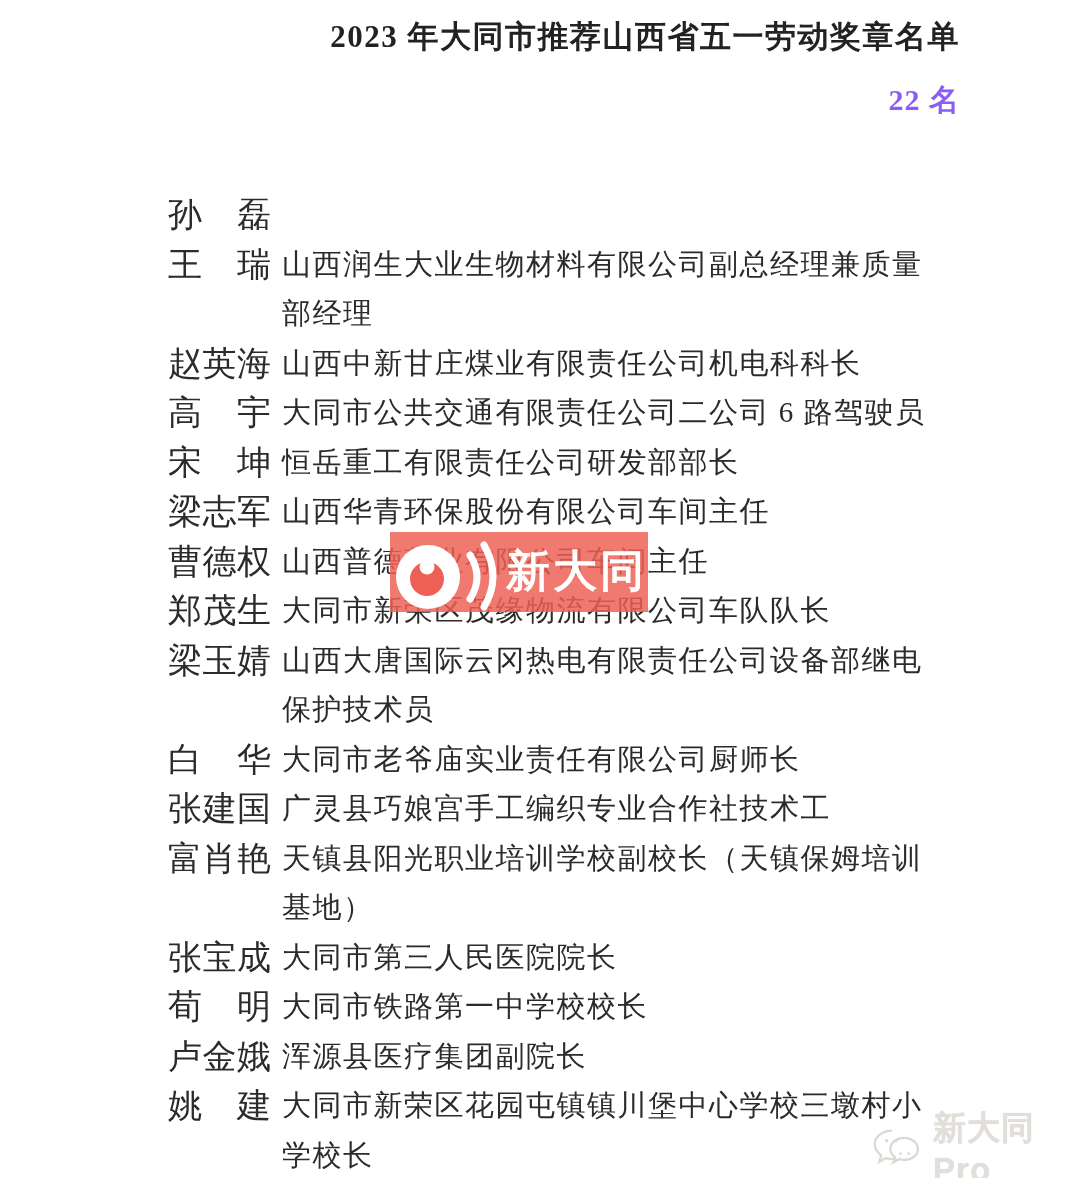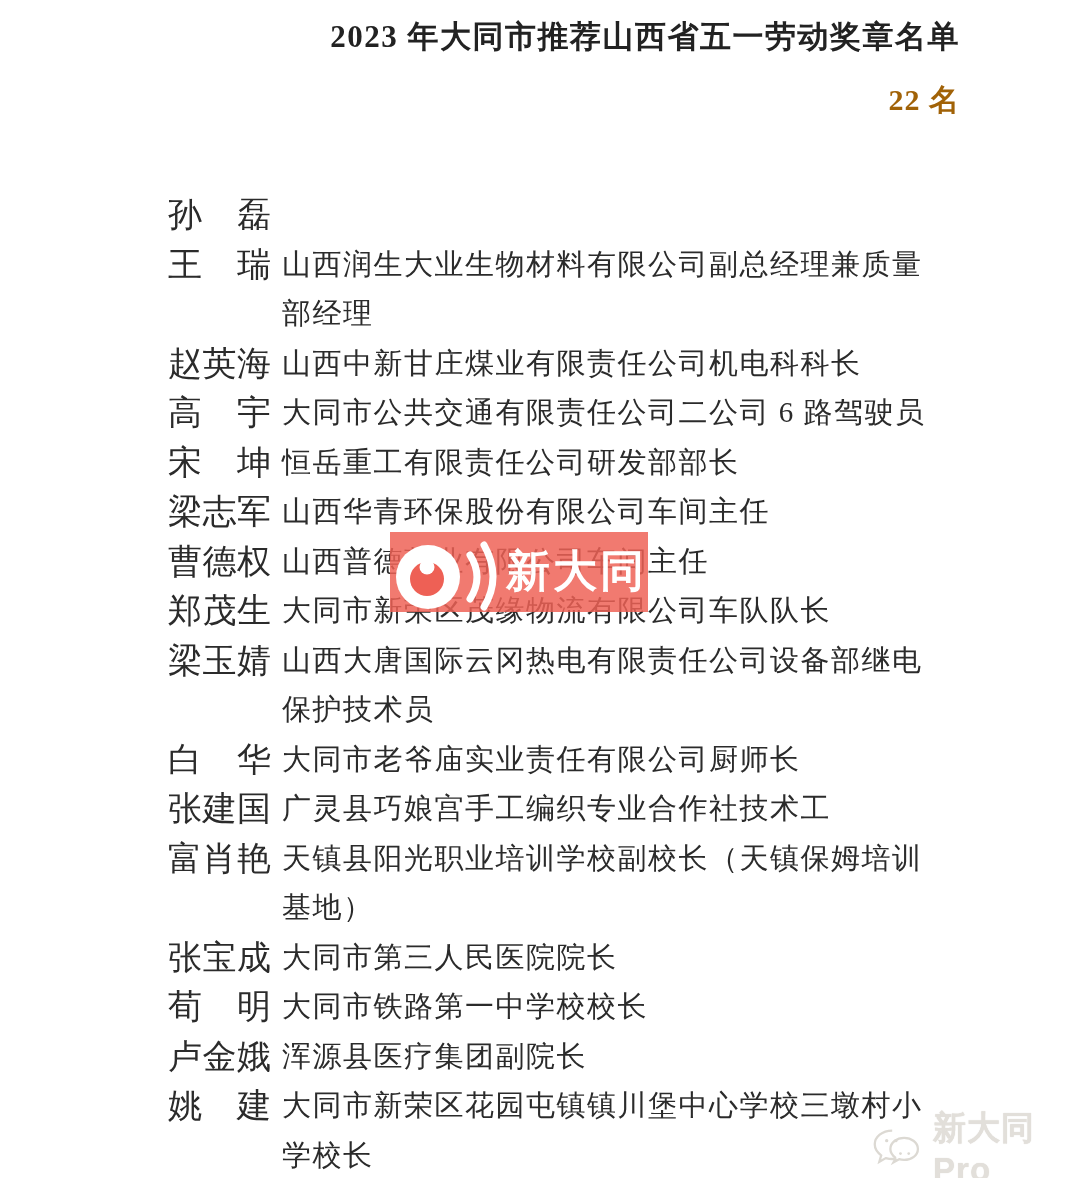--- a/index.html
+++ b/index.html
@@ -13,21 +13,21 @@
   }
   .header { position:absolute; top:0; left:0; width:960px; text-align:right; }
   .doc-title {
     margin-top:16px;
     font-size:31px; font-weight:bold; letter-spacing:1.5px;
     color:#222;
   }
   .doc-subtitle {
     margin-top:22px;
     font-size:30px; font-weight:600; letter-spacing:1px;
-    color:#a16207;
+    color:#8b5cf6;
   }
   .roster {
     position:absolute; top:190px; left:168px; width:760px;
   }
   .row { display:flex; align-items:flex-start; }
   .row .name {
     flex:none; width:92px;
     font-size:34px; line-height:49.5px; letter-spacing:0.5px;
     white-space:nowrap;
   }

